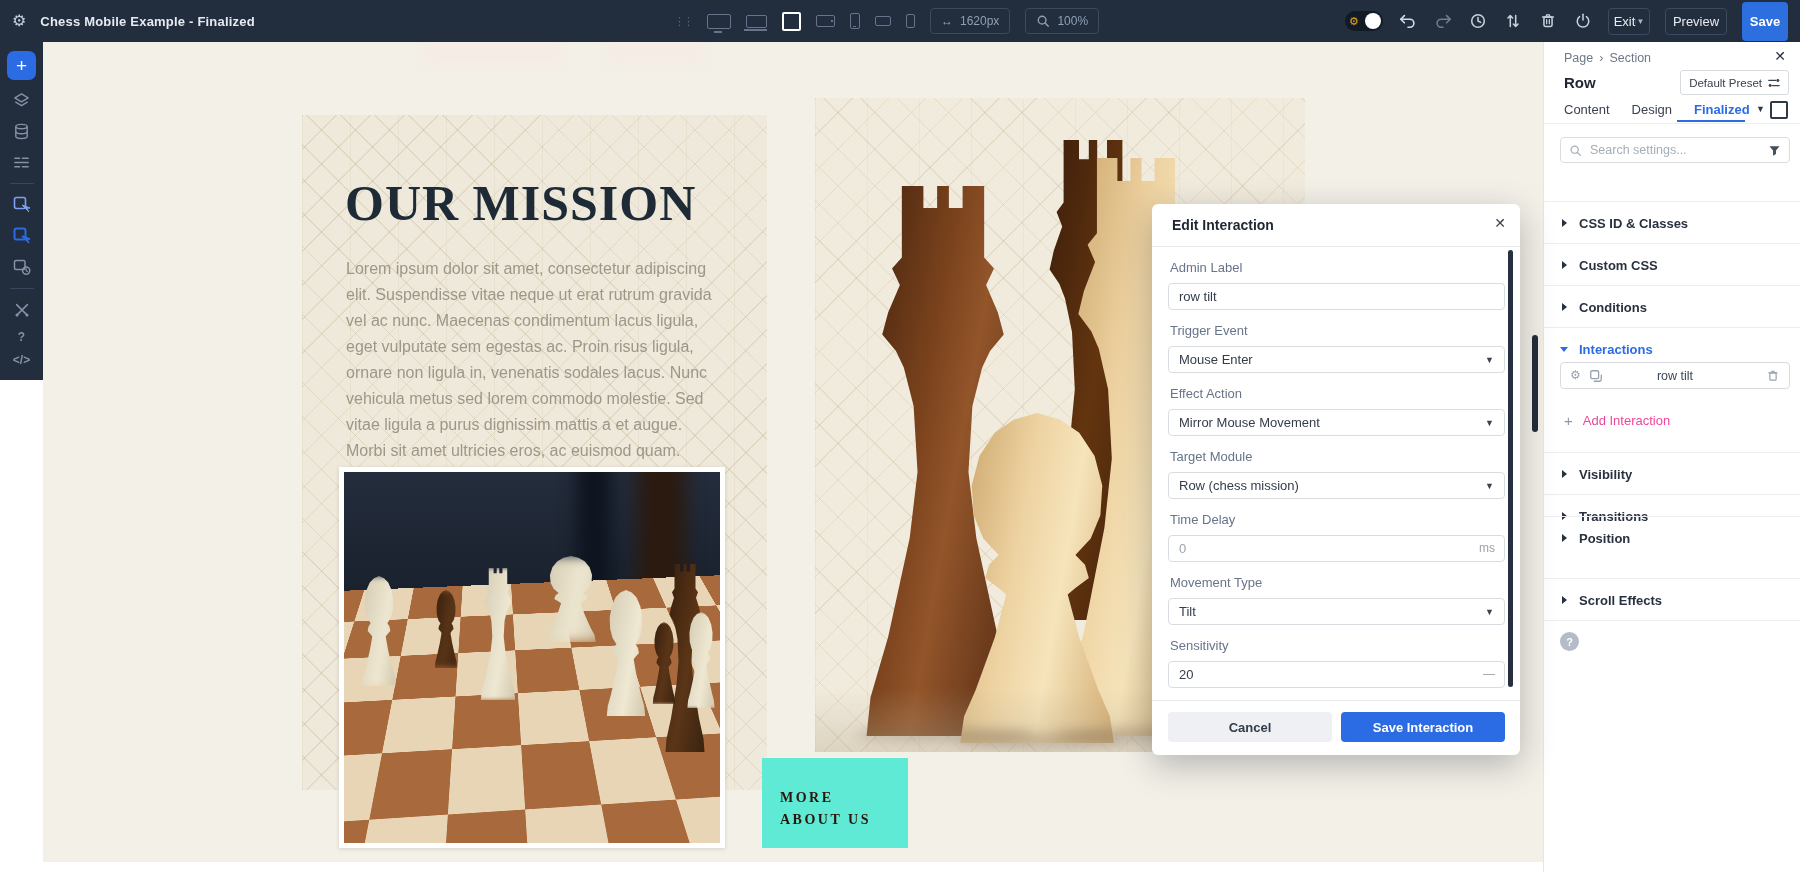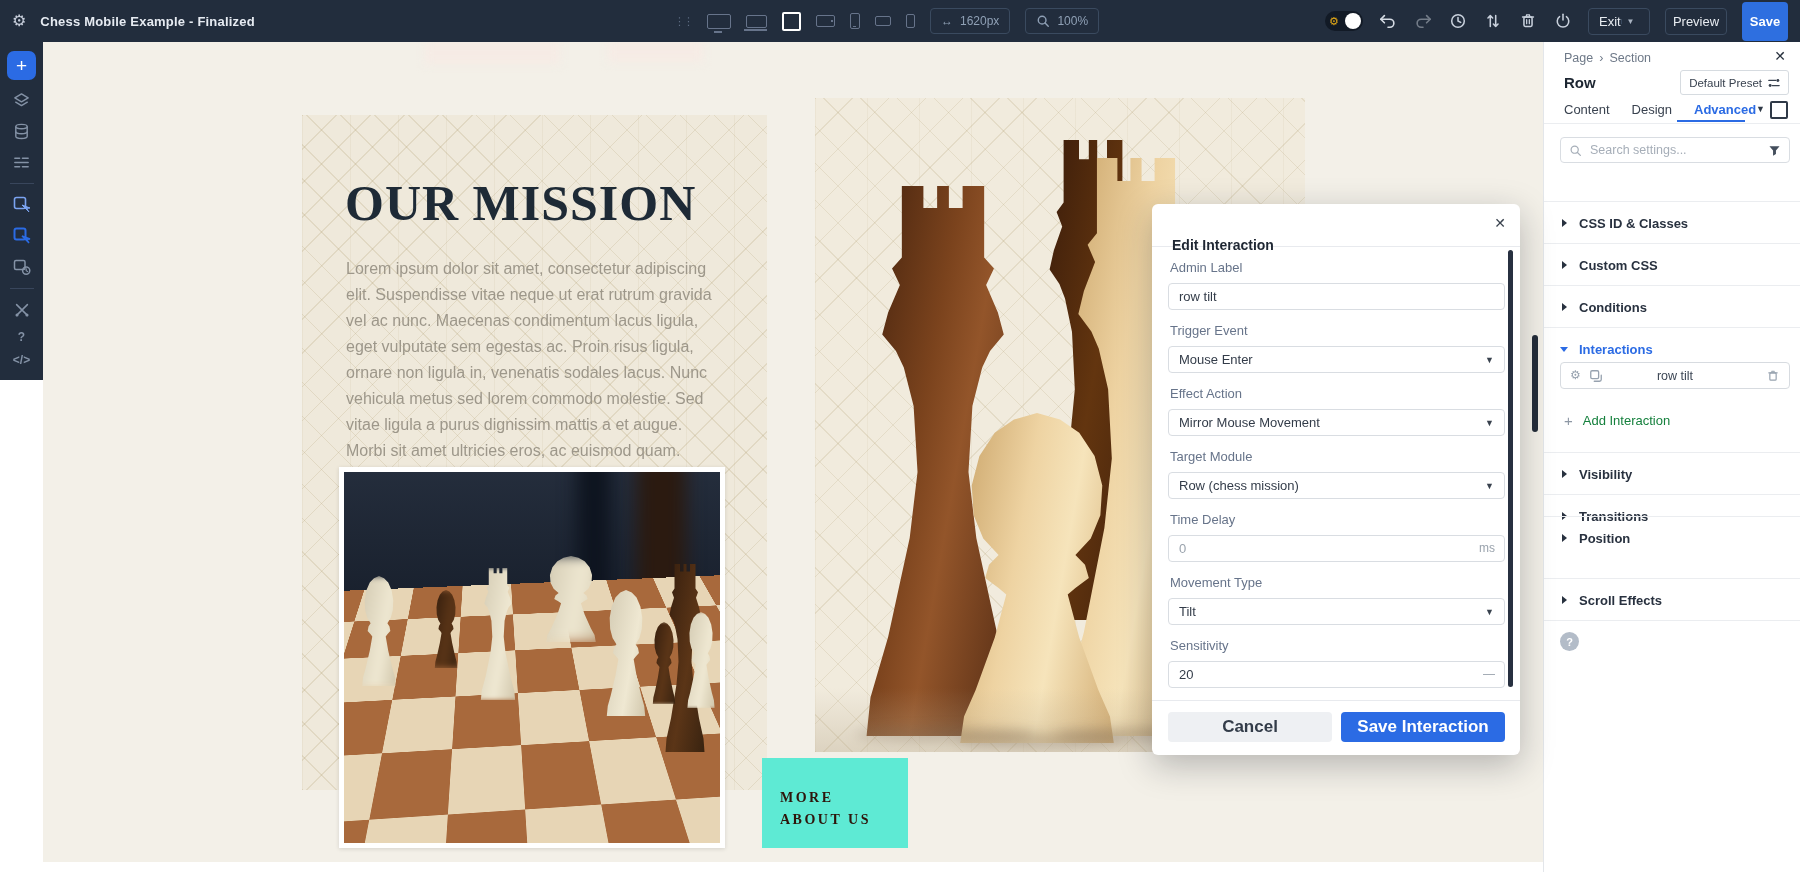--- a/index.html
+++ b/index.html
@@ -23,21 +23,21 @@
   .d-phone::after{content:"";position:absolute;left:2px;bottom:1px;width:3px;height:1.5px;background:#67748b;}
   .d-land-s{width:16px;height:10px;border-radius:2px;}
   .d-phone-s{width:9px;height:14px;border-radius:2px;}
   .tb-box{box-sizing:border-box;height:26px;border:1px solid #3a4a5f;border-radius:4px;display:flex;align-items:center;gap:7px;padding:0 10px;color:#8fa0b5;font-size:12px;}
   .tb-right{position:absolute;right:12px;top:0;height:42px;display:flex;align-items:center;gap:15px;}
   .toggle{position:relative;width:38px;height:20px;border-radius:10px;background:#121a26;}
   .toggle .sun{position:absolute;left:4px;top:3px;font-size:11px;color:#e5aa17;line-height:14px;}
   .toggle .knob{position:absolute;right:2px;top:2px;width:16px;height:16px;border-radius:50%;background:#fff;}
   .tb-ic{display:flex;align-items:center;justify-content:center;width:20px;height:20px;}
   .btn-dark{box-sizing:border-box;height:27px;border:1px solid #3a4a5f;border-radius:4px;color:#e8ecf1;font-size:13px;display:flex;align-items:center;justify-content:center;background:transparent;}
-  .btn-exit{width:62px;padding:10px;}
+  .btn-exit{width:42px;padding:10px;}
   .btn-exit .lbl{flex:1;text-align:center;}
   .btn-exit .car{width:20px;height:100%;display:flex;align-items:center;justify-content:center;border-left:1px solid #3a4a5f;color:#aab4c2;font-size:8px;}
   .btn-preview{width:62px;}
   .btn-save{width:46px;height:39px;border:none;border-radius:4px;background:#2e6fe0;color:#fff;font-size:13px;font-weight:600;display:flex;align-items:center;justify-content:center;}
   
   .sidebar{position:absolute;left:0;top:42px;width:43px;height:338px;background:#222d3d;z-index:55;display:flex;flex-direction:column;align-items:center;padding-top:9px;box-sizing:border-box;gap:9px;}
   .sb-plus{width:29px;height:29px;border-radius:7px;background:#2b6be4;color:#fff;font-size:19px;display:flex;align-items:center;justify-content:center;line-height:1;}
   .sb-ic{width:22px;height:22px;display:flex;align-items:center;justify-content:center;color:#8492a6;}
   .sb-div{width:24px;height:1px;background:#39465c;margin:1px 0;}
   .sb-txt{font-size:12px;color:#8492a6;font-weight:700;}
@@ -77,34 +77,34 @@
   .light-piece{background:linear-gradient(100deg,#c69f63 5%,#eed3a2 40%,#f6e4bb 60%,#cfa76b 95%);}
   .shadow{position:absolute;border-radius:50%;background:rgba(96,74,52,.30);filter:blur(6px);height:14px;}
   .refl{position:absolute;left:0;right:0;bottom:0;height:64px;background:linear-gradient(to bottom, rgba(212,200,170,0), rgba(186,171,144,.38));}
   
   .cta{position:absolute;left:719px;top:716px;width:146px;height:90px;background:#5eead4;z-index:5;}
   .cta span{position:absolute;font-family:"Liberation Serif",serif;font-weight:700;font-size:14px;letter-spacing:2.5px;color:#2e150b;}
   .canvas-scroll{position:absolute;left:1489px;top:293px;width:6px;height:97px;border-radius:3px;background:#232c39;}
   
   .modal{position:absolute;left:1152px;top:204px;width:368px;height:551px;background:#fff;border-radius:6px;box-shadow:0 10px 34px rgba(20,25,35,.28);z-index:70;}
   .m-head{position:relative;height:42px;border-bottom:1px solid #e8eaee;}
-  .m-title{position:absolute;left:20px;top:13px;font-size:14px;font-weight:700;color:#1f2733;margin-top:20px;}
+  .m-title{position:absolute;left:20px;top:13px;font-size:14px;font-weight:700;color:#1f2733;}
   .m-close{position:absolute;right:14px;top:12px;font-size:14px;color:#39424e;line-height:1;}
   .m-body{position:absolute;left:16px;top:56px;width:337px;}
   .m-label{font-size:13px;color:#67748a;margin:0 0 8px 2px;}
   .m-field{margin-bottom:13px;}
   .m-input{box-sizing:border-box;width:100%;height:27px;border:1px solid #d9dde2;border-radius:4px;padding:0 10px;font-size:13px;color:#333c49;font-family:"Liberation Sans",sans-serif;background:#fff;}
   .m-input::placeholder{color:#9aa3ad;}
   .m-select{box-sizing:border-box;width:100%;height:27px;border:1px solid #d9dde2;border-radius:4px;padding:0 10px;font-size:13px;color:#333c49;display:flex;align-items:center;justify-content:space-between;background:#fff;}
   .m-caret{font-size:9px;color:#39424e;}
   .m-wrap{position:relative;}
   .m-suffix{position:absolute;right:10px;top:6px;font-size:12px;color:#9aa3ad;}
   .m-scroll{position:absolute;right:7px;top:46px;width:5px;height:437px;border-radius:3px;background:#273040;}
   .m-foot{position:absolute;left:0;bottom:0;width:100%;height:54px;border-top:1px solid #e8eaee;}
-  .m-btn{position:absolute;top:11px;height:30px;border-radius:4px;font-size:17px;font-weight:600;display:flex;align-items:center;justify-content:center;}
+  .m-btn{position:absolute;top:11px;height:30px;border-radius:4px;font-size:13px;font-weight:600;display:flex;align-items:center;justify-content:center;}
   .m-cancel{left:16px;width:164px;background:#eef0f3;color:#333c49;}
   .m-save{right:15px;width:164px;background:#2b6be4;color:#fff;}
   
   .panel{position:absolute;left:1543px;top:42px;width:257px;height:830px;background:#fff;border-left:1px solid #e3e6ea;box-sizing:border-box;z-index:58;}
   .p-bread{position:absolute;left:20px;top:9px;font-size:12.5px;color:#6e7988;display:flex;gap:6px;align-items:center;}
   .p-close{position:absolute;right:14px;top:6px;font-size:14px;color:#28313d;}
   .p-elem{position:absolute;left:20px;top:32px;font-size:15px;font-weight:700;color:#1d2632;}
   .p-preset{position:absolute;right:11px;top:28px;height:25px;border:1px solid #d6dbe0;border-radius:3px;display:flex;align-items:center;gap:6px;padding:0 8px;font-size:11.5px;color:#39424f;box-sizing:border-box;}
   .p-tabs{position:absolute;left:20px;top:60px;display:flex;gap:22px;font-size:13px;color:#39424f;}
   .p-tab-active{color:#2b6be4;font-weight:600;}
@@ -118,21 +118,21 @@
   .acc{position:absolute;left:0;width:257px;height:42px;border-top:1px solid #ebedf0;box-sizing:border-box;}
   .acc .arr{position:absolute;left:18px;top:17px;width:0;height:0;border-left:5px solid #28313f;border-top:4px solid transparent;border-bottom:4px solid transparent;}
   .acc .arr-down{position:absolute;left:16px;top:19px;width:0;height:0;border-top:5px solid #2b6be4;border-left:4px solid transparent;border-right:4px solid transparent;}
   .acc .lab{position:absolute;left:35px;top:14px;font-size:13px;font-weight:600;color:#28313f;}
   .lab-blue{color:#2b6be4 !important;}
   .int-item{position:absolute;left:16px;top:320px;width:230px;height:27px;border:1px solid #d7dbe0;border-radius:4px;box-sizing:border-box;}
   .int-item .gear{position:absolute;left:9px;top:5px;font-size:12px;color:#97a2af;line-height:14px;}
   .int-item .lbl{position:absolute;left:0;right:0;top:6px;text-align:center;font-size:12.5px;color:#3c4654;}
   .int-add{position:absolute;left:20px;top:370px;display:flex;gap:10px;align-items:center;}
   .int-add .plus{font-size:15px;color:#8d97a4;}
-  .int-add .txt{font-size:13px;color:#15803d;}
+  .int-add .txt{font-size:13px;color:#ec4899;}
   .p-help{position:absolute;left:16px;top:590px;width:19px;height:19px;border-radius:50%;background:#b3bcc8;color:#fff;font-size:11px;font-weight:700;display:flex;align-items:center;justify-content:center;}
   svg.ic{display:block;}
 </style>
 </head>
 <body>
 
 <div id="app">
 
   <header class="topbar">
     <div class="tb-left">
@@ -380,21 +380,21 @@
       <span>Default Preset</span>
       <svg class="ic" width="12" height="12" viewBox="0 0 14 14">
           <path d="M1 4 h8 M5 10 h8" stroke="#39424f" stroke-width="1.6" stroke-linecap="round"></path>
           <circle cx="11.5" cy="4" r="1.7" fill="#39424f"></circle>
           <circle cx="2.5" cy="10" r="1.7" fill="#39424f"></circle>
         </svg>
     </div>
     <div class="p-tabs">
       <span>Content</span>
       <span>Design</span>
-      <span class="p-tab-active">Advanced</span>
+      <span class="p-tab-active">Finalized</span>
     </div>
     <div class="p-underline"></div>
     <span class="p-caret">▼</span>
     <span class="p-square"></span>
     <div class="p-div" style="top:81px;"></div>
 
     <div class="p-search">
       <svg class="ic" width="13" height="13" viewBox="0 0 16 16">
           <circle cx="7" cy="7" r="4.4" fill="none" stroke="#a6aeb8" stroke-width="1.5"></circle>
           <line x1="10.4" y1="10.4" x2="14" y2="14" stroke="#a6aeb8" stroke-width="1.5" stroke-linecap="round"></line>

